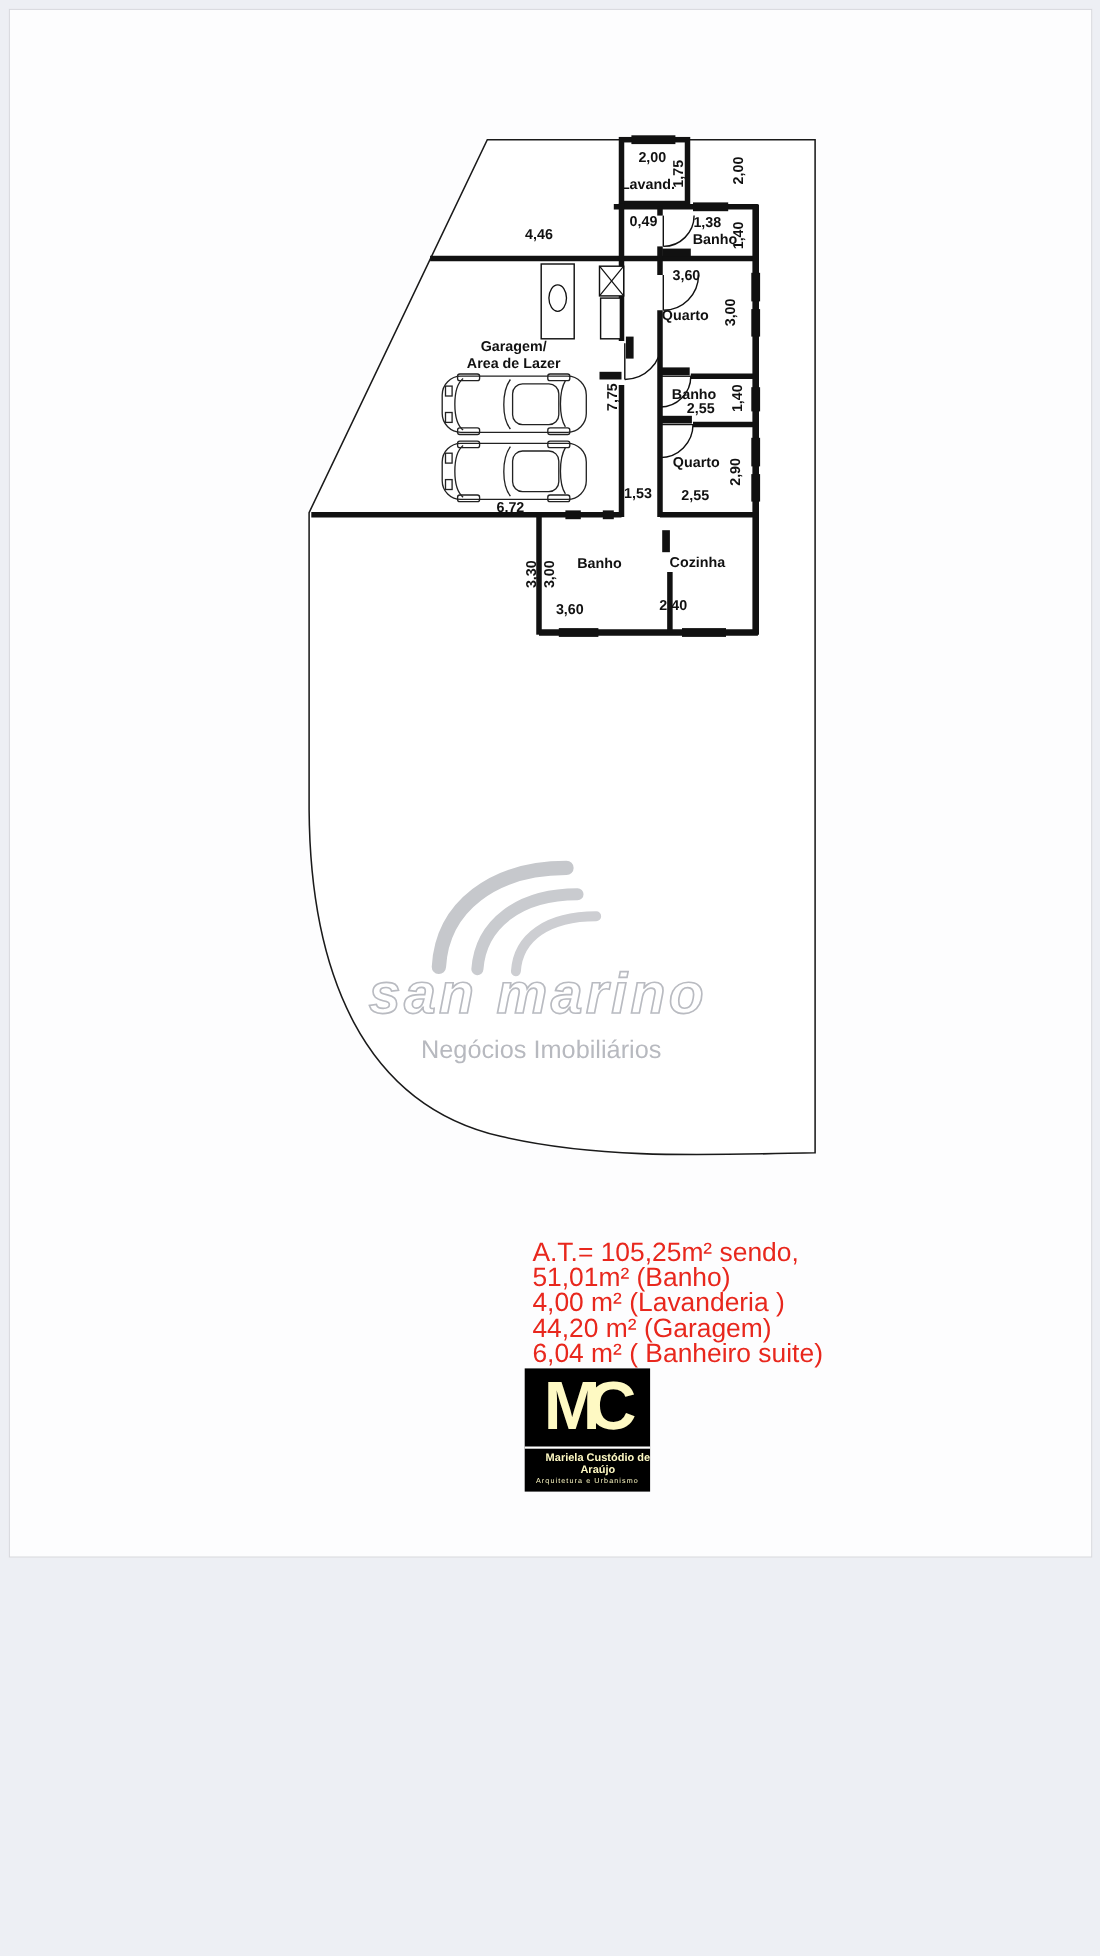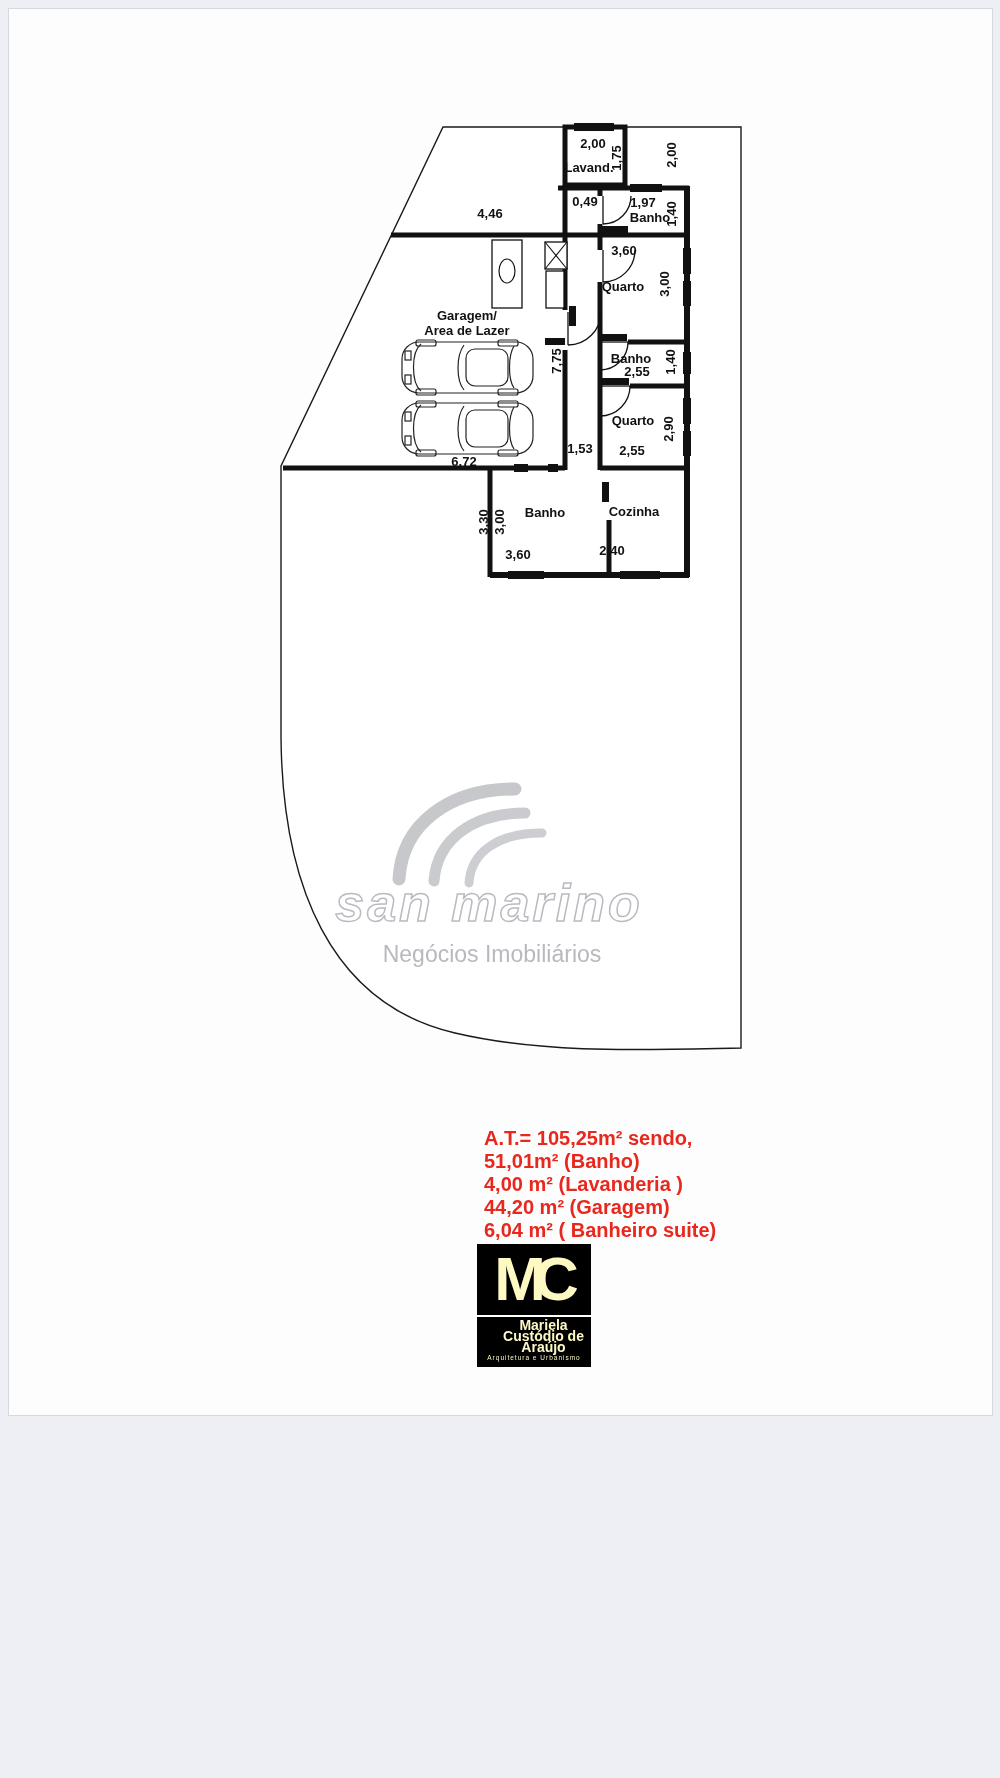--- a/index.html
+++ b/index.html
@@ -4,28 +4,28 @@
 <style>
   html,body{margin:0;padding:0;}
   .stage{position:relative;width:1000px;height:1778px;background:#edeff4;overflow:hidden;
          font-family:"Liberation Sans",sans-serif;}
   .sheet{position:absolute;left:8px;top:8px;width:983px;height:1406px;background:#fdfdfe;
          border:1px solid #d6d8dd;}
   .plan-svg{position:absolute;left:0;top:0;}
   .lbl{position:absolute;transform:translate(-50%,-50%);font-weight:bold;font-size:13px;
        color:#111;white-space:nowrap;line-height:1;}
   .lbl.rot{transform:translate(-50%,-50%) rotate(-90deg);}
-  .areas{position:absolute;left:484px;top:1127px;font-weight:bold;font-size:20px;
+  .areas{position:absolute;left:484px;top:1127px;font-weight:normal;font-size:24px;
          line-height:23px;white-space:nowrap;}
   .logo{position:absolute;left:477px;top:1244px;width:114px;background:#000;color:#fef9c3;
         text-align:center;padding-bottom:5px;}
   .logo-letters{font-weight:bold;font-size:62px;line-height:66px;letter-spacing:-5px;
         padding:2px 0 3px 0;border-bottom:2px solid #fff;}
   .logo-letters .logo-c{margin-left:-7px;}
-  .logo-name{font-weight:bold;font-size:14px;line-height:11px;margin-top:3px;padding-left:19px;}
+  .logo-name{font-weight:bold;font-size:10px;line-height:11px;margin-top:3px;padding-left:19px;}
   .logo-sub{font-size:6.5px;line-height:9px;letter-spacing:1px;}
 </style>
 </head>
 <body>
 
 <div class="stage">
   <div class="sheet"></div>
 
   <svg class="plan-svg" width="1000" height="1778" viewBox="0 0 1000 1778">
 
@@ -130,21 +130,21 @@
       <text x="492" y="962" text-anchor="middle" font-family="Liberation Sans, sans-serif" font-size="23" fill="#b7b9bf">Negócios Imobiliários</text>
     </g>
   </svg>
 
   <div class="lbl" style="left:490px;top:213px">4,46</div>
   <div class="lbl" style="left:593px;top:143px">2,00</div>
   <div class="lbl" style="left:589px;top:167px">Lavand.</div>
   <div class="lbl rot" style="left:616px;top:158px">1,75</div>
   <div class="lbl rot" style="left:671px;top:155px">2,00</div>
   <div class="lbl" style="left:585px;top:201px">0,49</div>
-  <div class="lbl" style="left:643px;top:202px">1,97</div>
+  <div class="lbl" style="left:643px;top:202px">1,38</div>
   <div class="lbl" style="left:650px;top:217px">Banho</div>
   <div class="lbl rot" style="left:671px;top:214px">1,40</div>
   <div class="lbl" style="left:624px;top:250px">3,60</div>
   <div class="lbl" style="left:623px;top:286px">Quarto</div>
   <div class="lbl rot" style="left:664px;top:284px">3,00</div>
   <div class="lbl" style="left:467px;top:315px">Garagem/</div>
   <div class="lbl" style="left:467px;top:330px">Area de Lazer</div>
   <div class="lbl rot" style="left:556px;top:361px">7,75</div>
   <div class="lbl" style="left:631px;top:358px">Banho</div>
   <div class="lbl" style="left:637px;top:371px">2,55</div>

